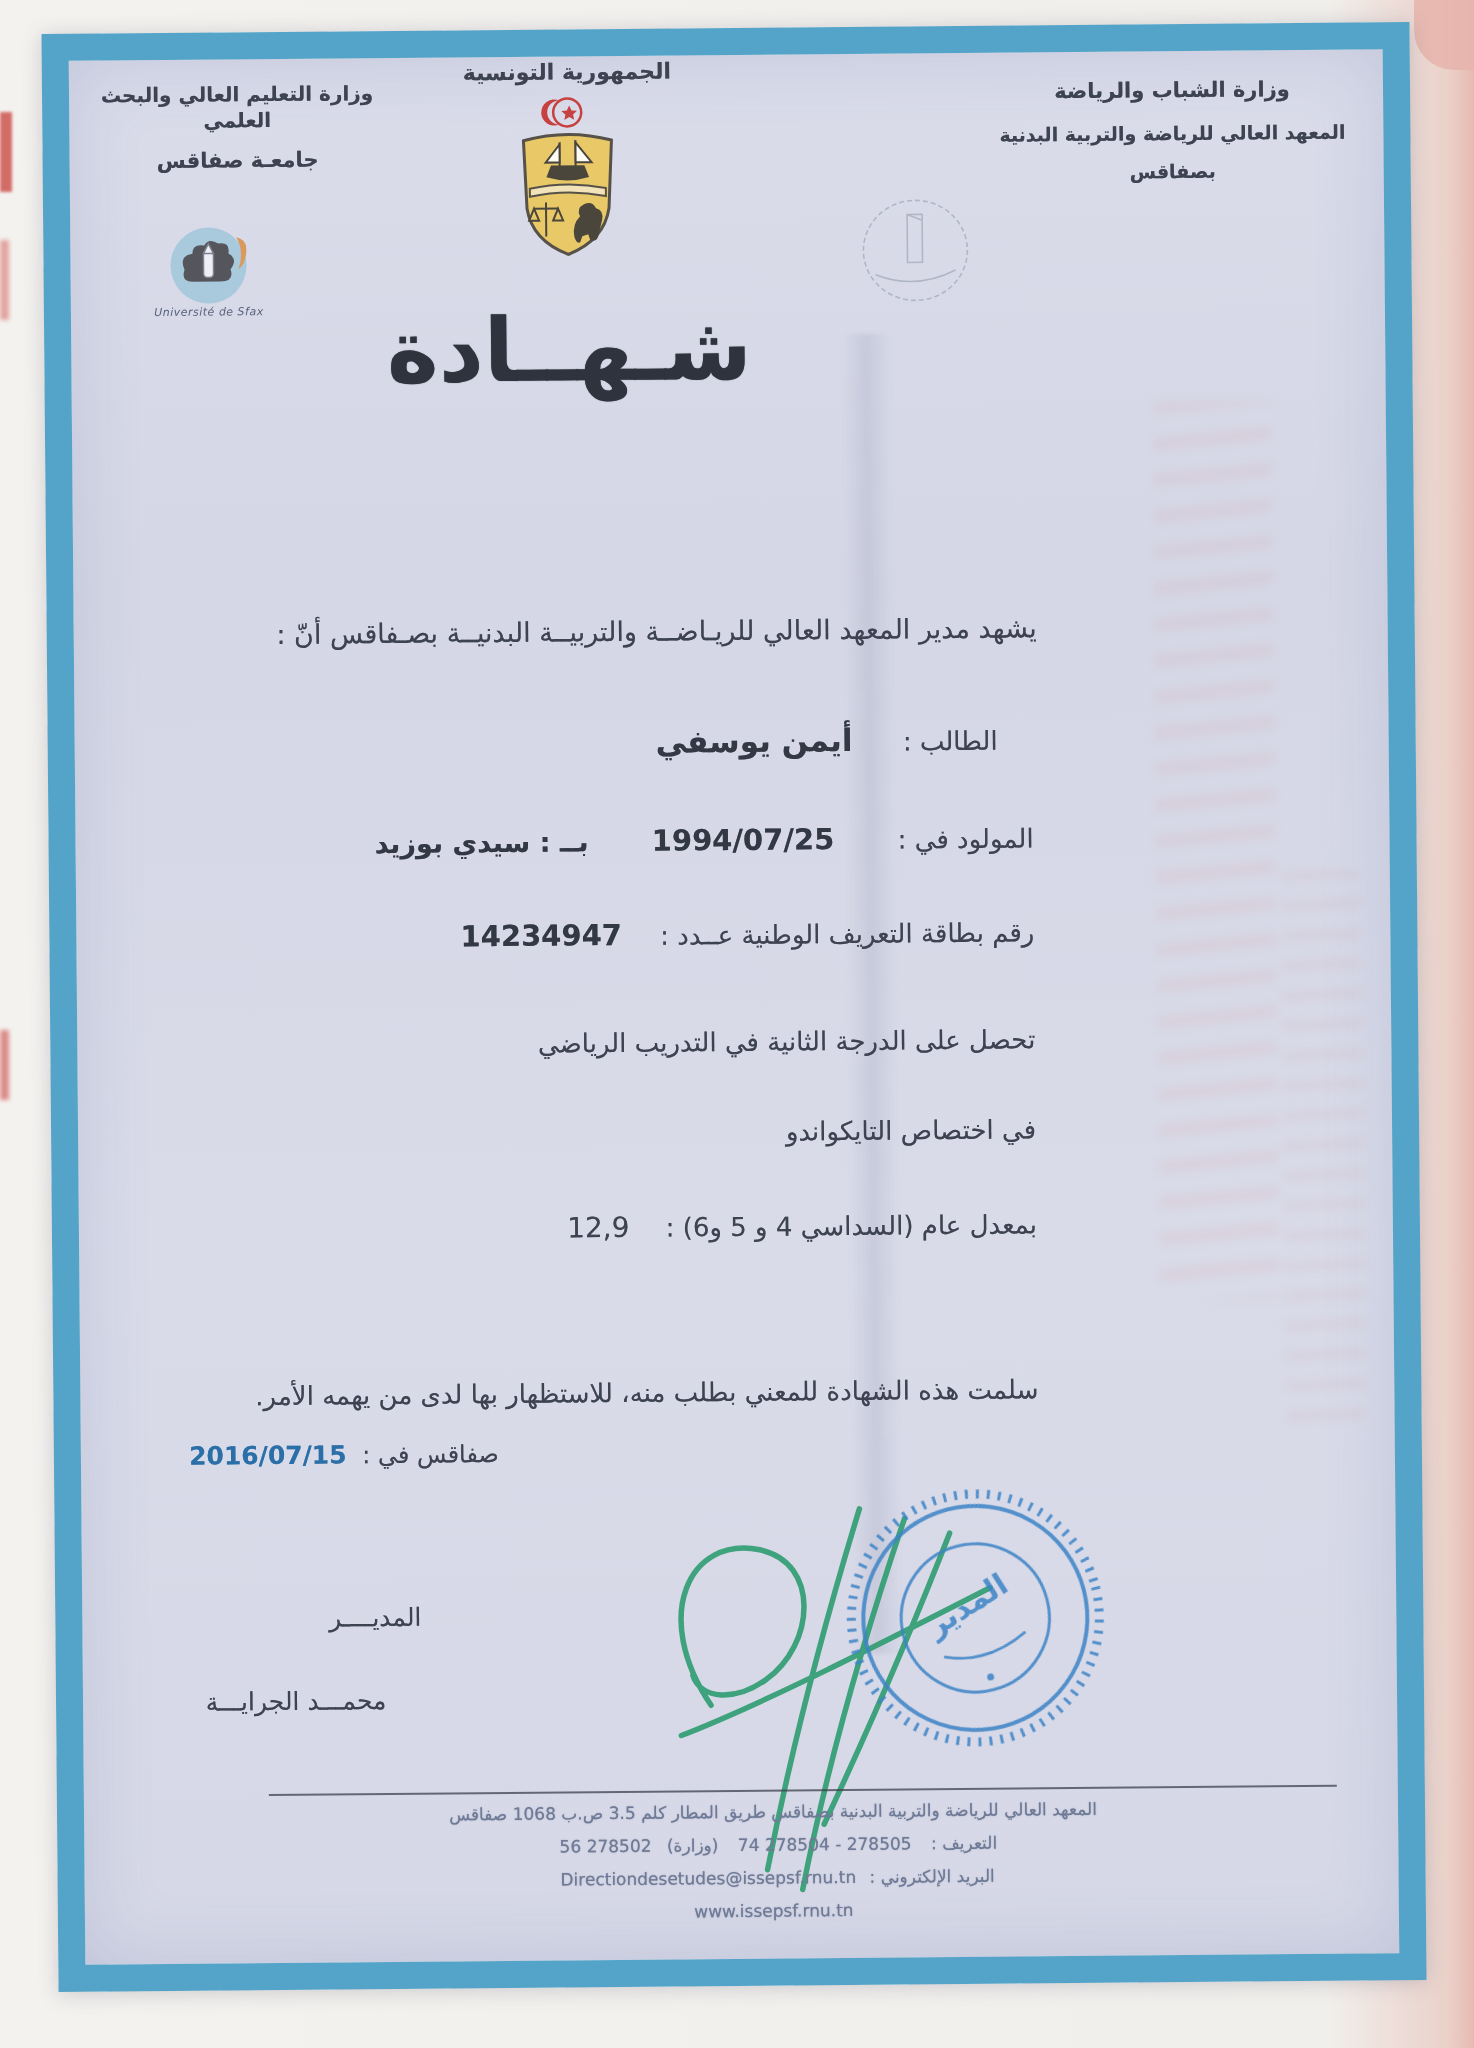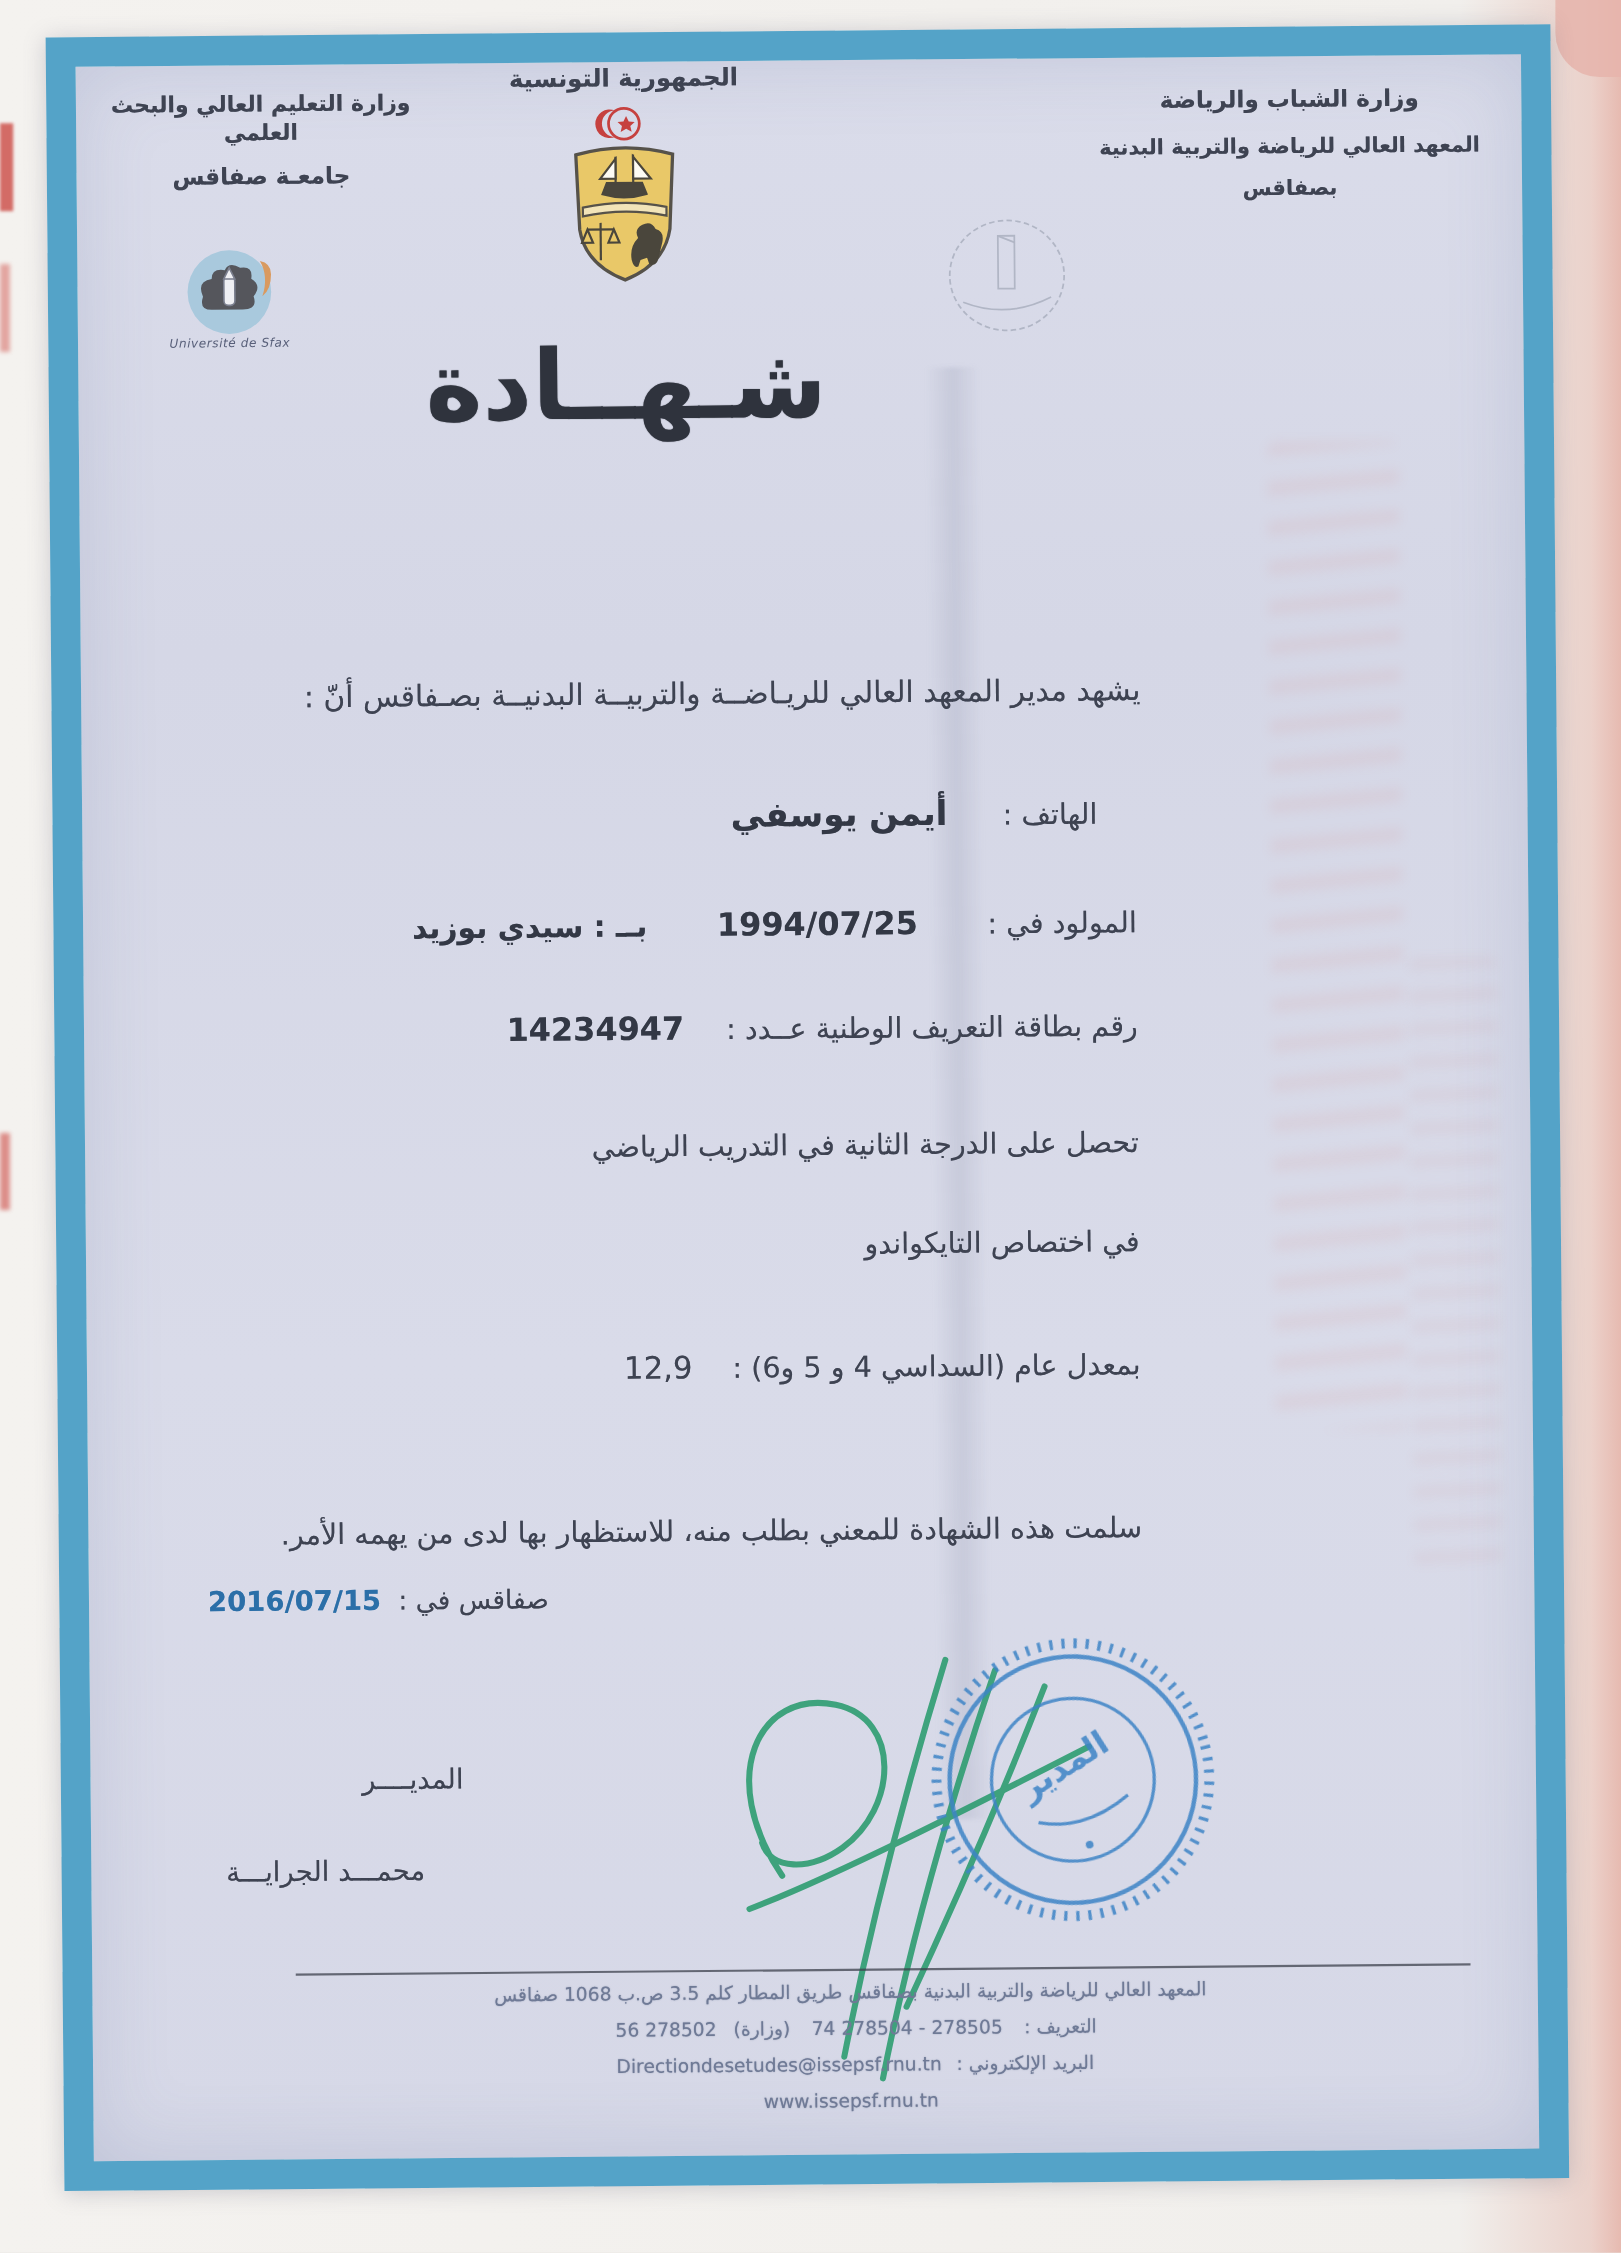--- a/index.html
+++ b/index.html
@@ -116,42 +116,42 @@
           <textPath href="#issepArc">ISSEP</textPath>
         </text>
       </svg>
     </div>
 
     <div class="abs title" style="left:248px;top:242px;width:500px;">شـهــادة</div>
 
     <div class="abs bodyline ink" style="left:193px;top:560px;width:770px;font-size:27px;">يشهد مدير المعهد العالي للريـاضــة والتربيــة البدنيــة بصـفاقس أنّ :</div>
 
     <div class="abs bodyline ink" style="left:193px;top:668px;width:730px;">
-      <span>الهاتف :</span>
+      <span>الطالب :</span>
       <span class="val" style="margin:0 42px;font-size:31px;">أيمن يوسفي</span>
     </div>
 
     <div class="abs bodyline ink" style="left:193px;top:768px;width:765px;">
       <span>المولود في :</span>
       <span class="val ltr" style="margin:0 55px;">1994/07/25</span>
       <span class="val" style="font-size:27px;">بــ : سيدي بوزيد</span>
     </div>
 
     <div class="abs bodyline ink" style="left:193px;top:862px;width:765px;">
       <span>رقم بطاقة التعريف الوطنية عــدد :</span>
       <span class="val ltr" style="margin:0 30px;">14234947</span>
     </div>
 
     <div class="abs bodyline ink" style="left:193px;top:972px;width:765px;">تحصل على الدرجة الثانية في التدريب الرياضي</div>
 
     <div class="abs bodyline ink" style="left:193px;top:1062px;width:765px;">في اختصاص التايكواندو</div>
 
     <div class="abs bodyline ink" style="left:193px;top:1155px;width:765px;">
       <span>بمعدل عام (السداسي 4 و 5 و6) :</span>
-      <span class="ltr" style="margin:16px 28px;font-size:28px;">12,9</span>
+      <span class="ltr" style="margin:0 28px;font-size:28px;">12,9</span>
     </div>
 
     <div class="abs bodyline ink" style="left:193px;top:1322px;width:765px;font-size:26px;">سلمت هذه الشهادة للمعني بطلب منه، للاستظهار بها لدى من يهمه الأمر.</div>
 
     <div class="abs bodyline ink" style="left:168px;top:1382px;width:250px;font-size:24px;">
       <span>صفاقس في :</span>
       <span class="ltr datev" style="margin:0 8px;font-size:25px;">2016/07/15</span>
     </div>
 
     <div class="abs bodyline ink" style="left:223px;top:1545px;width:140px;font-size:25px;text-align:center;">المديــــر</div>

